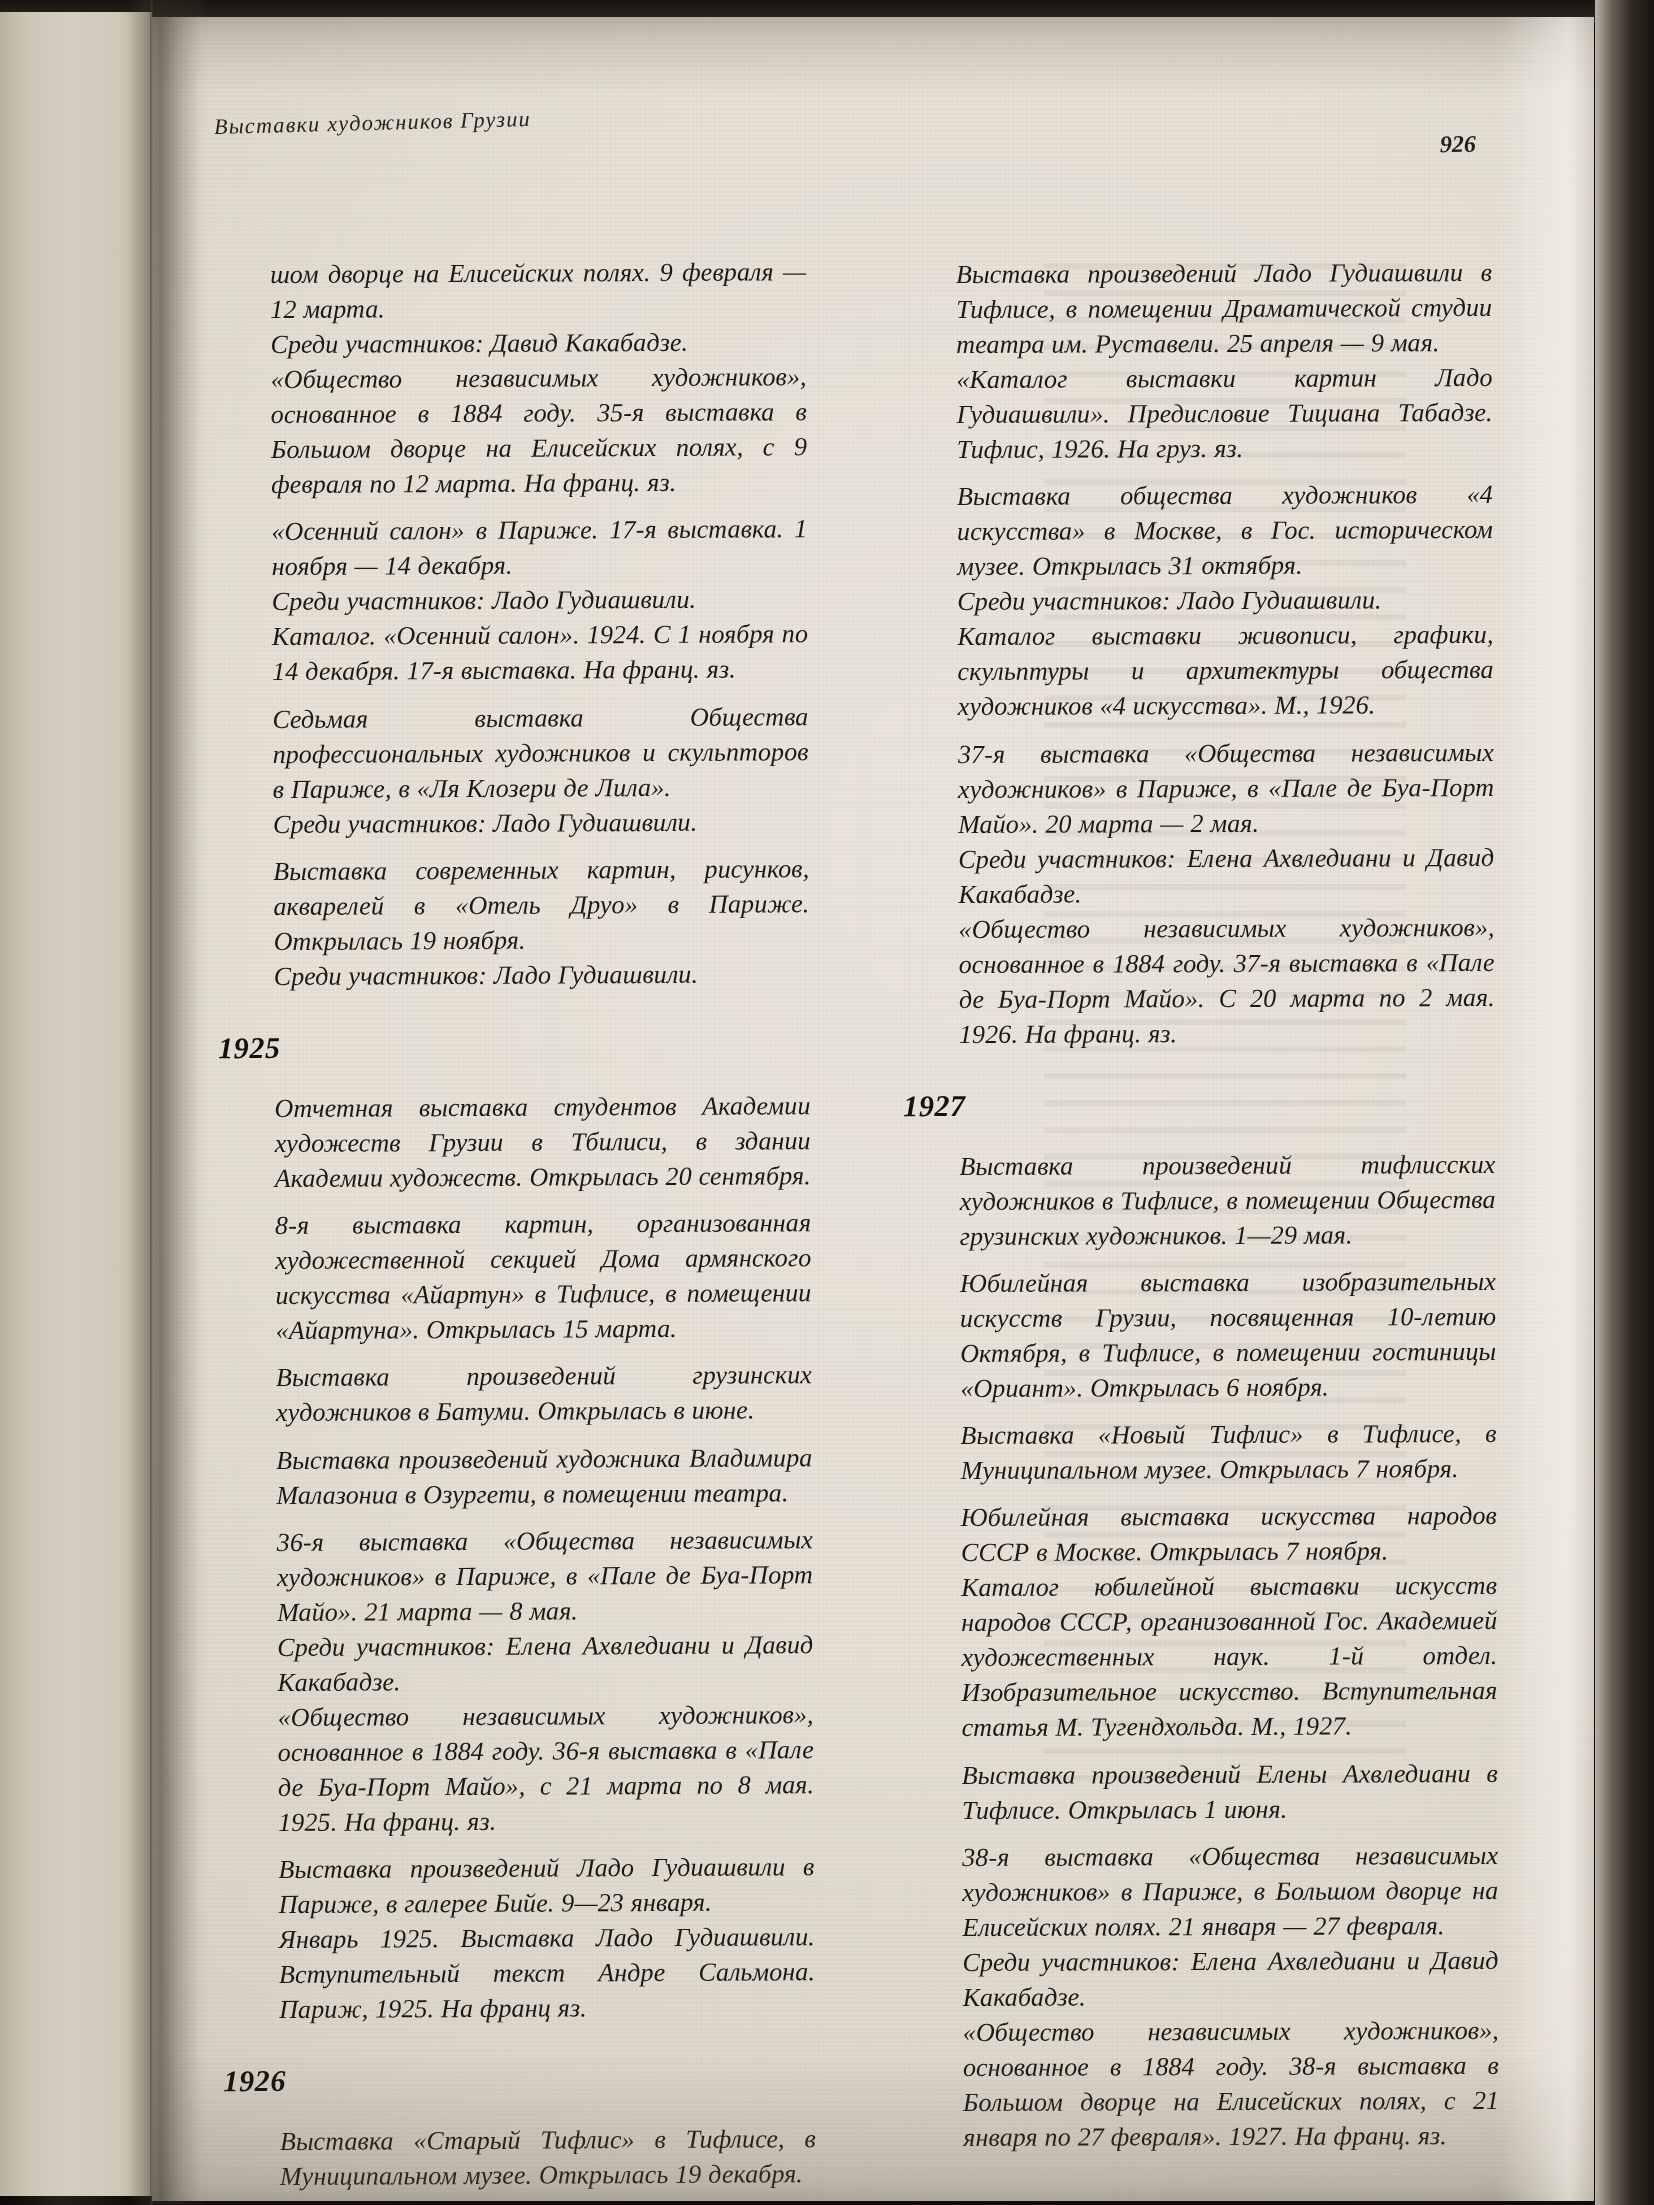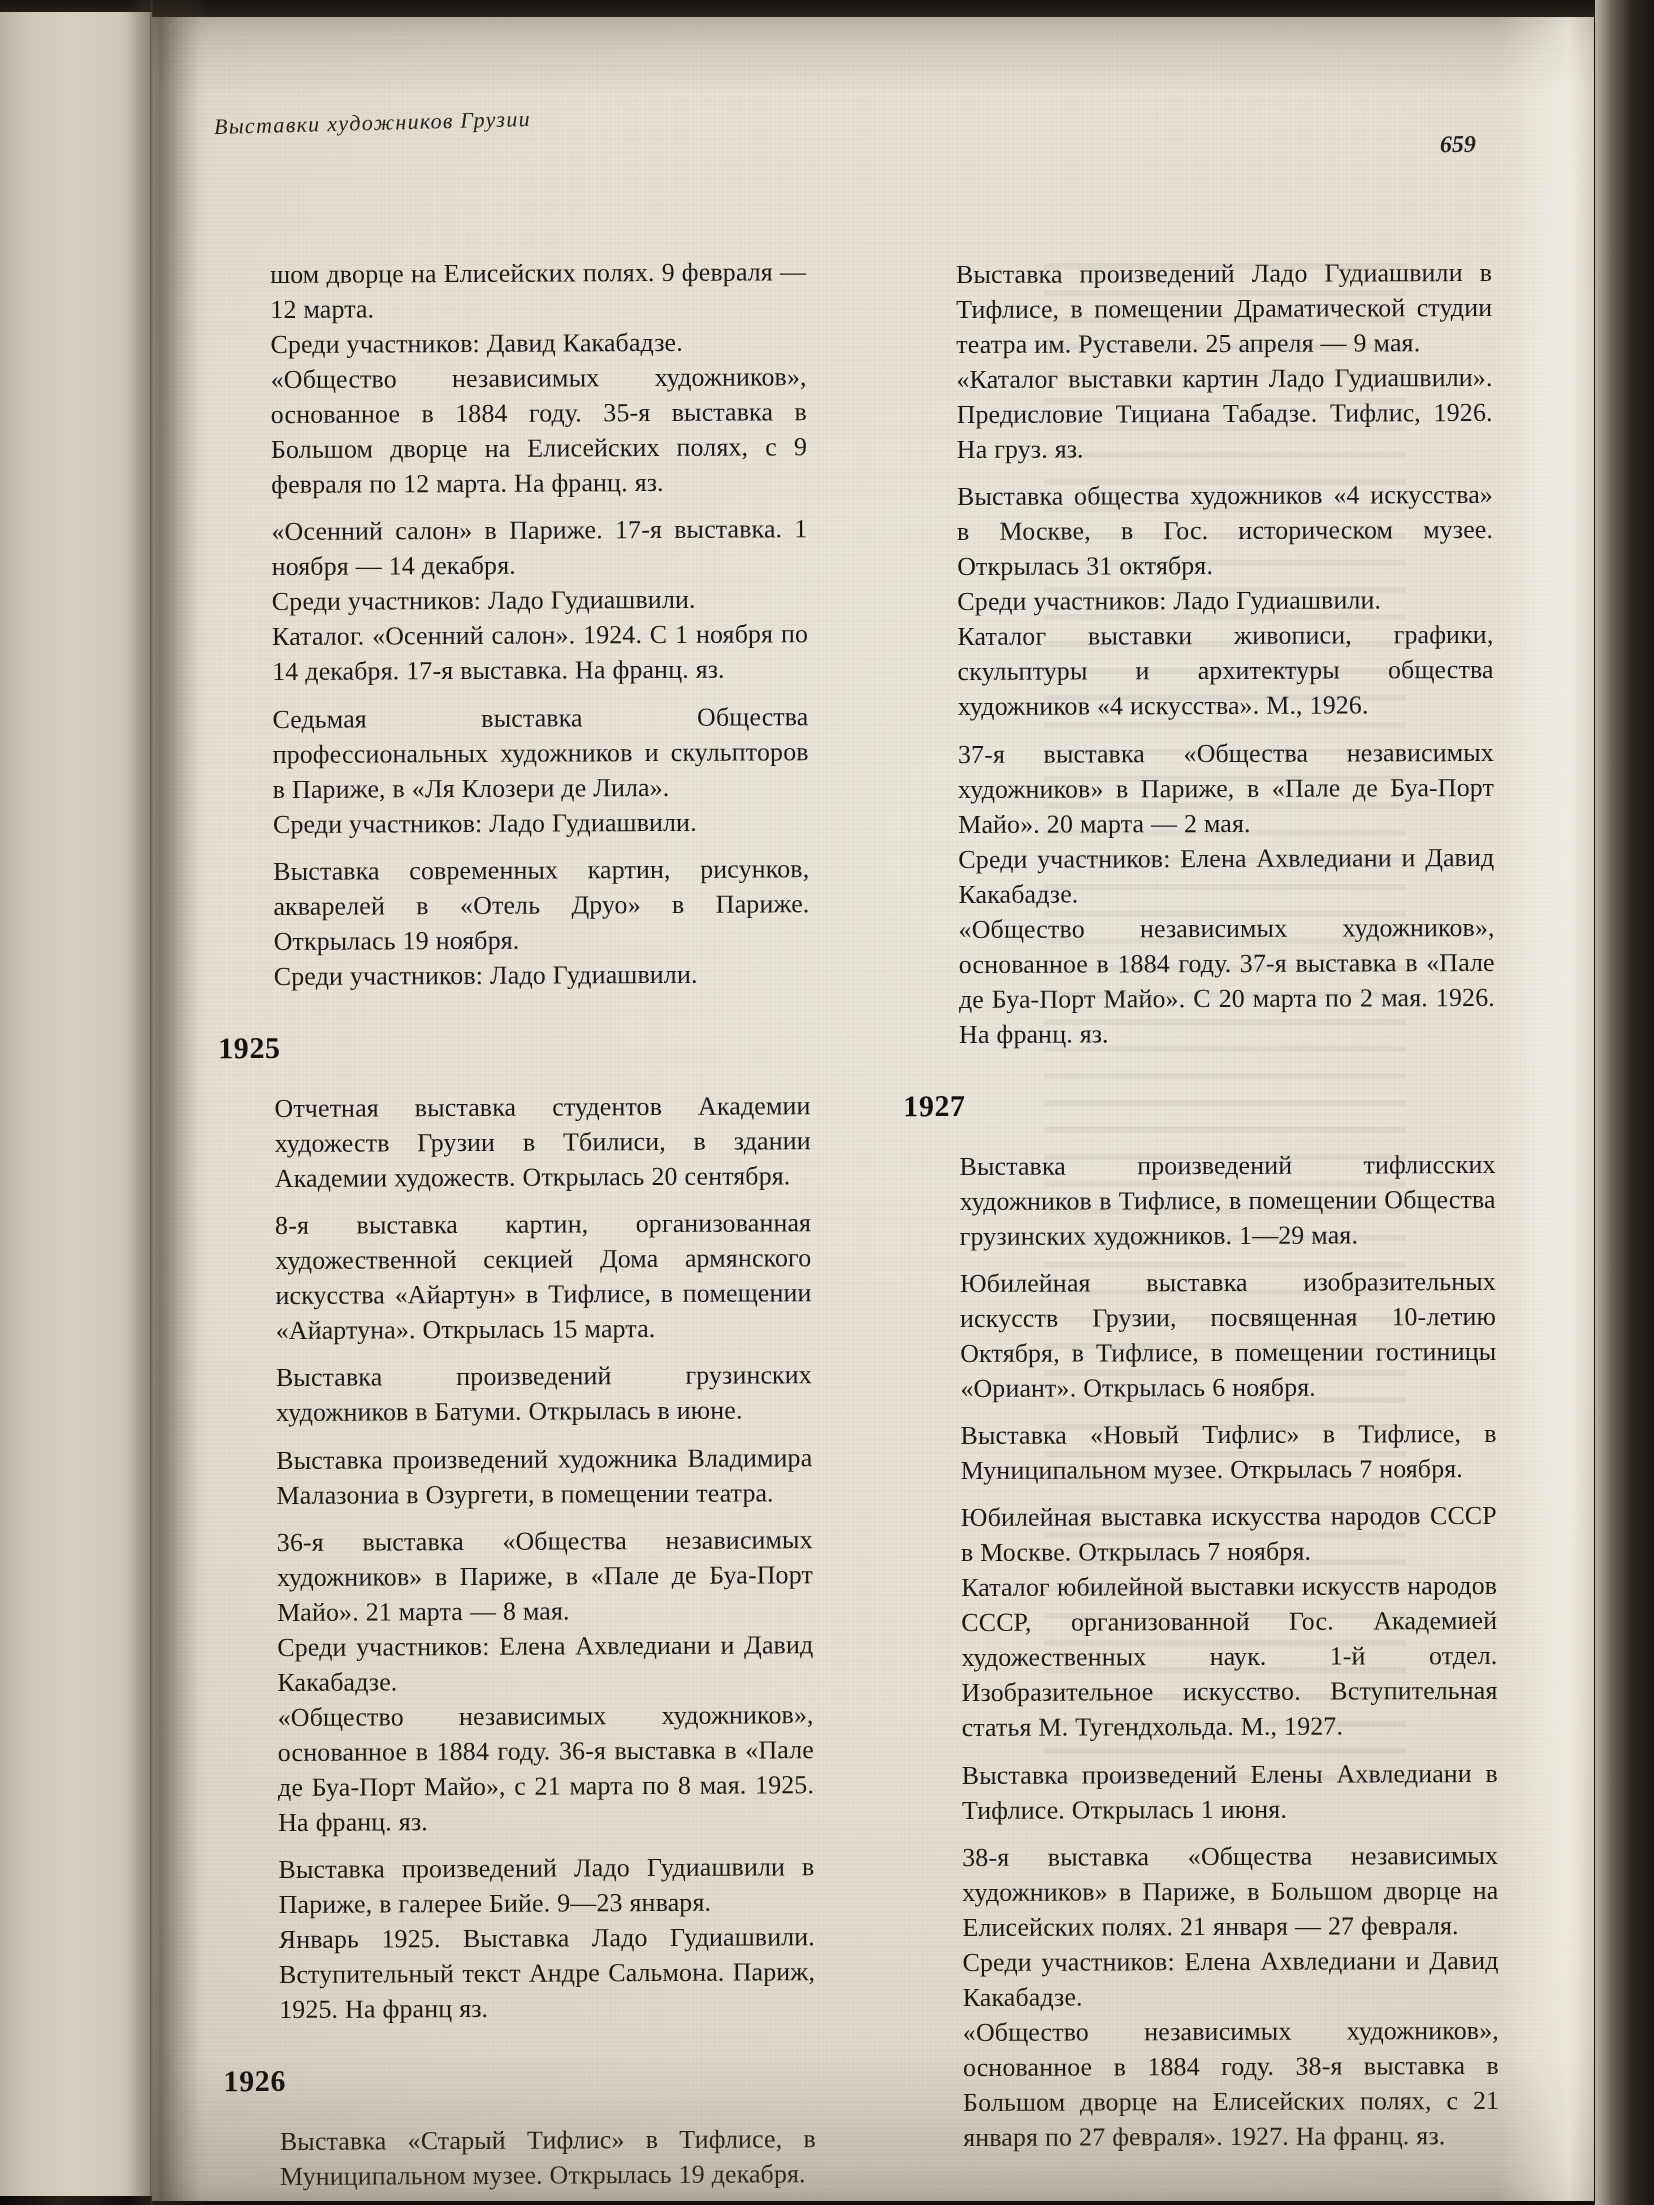--- a/index.html
+++ b/index.html
@@ -192,20 +192,21 @@
     color: #221e19;
     transform: rotate(-0.9deg);
   }
 
   .columns {
     position: absolute;
     left: 0;
     top: 240px;
     width: 1302px;
     height: 1874px;
+    font-style: italic;
   }
 
   .col {
     position: absolute;
     top: 0;
     width: 536px;
     color: #1c1813;
   }
   .col-left  { left: 118px; }
   .col-right { left: 804px; }
@@ -251,21 +252,21 @@
   <div class="left-page"></div>
 
   <div class="page">
     <div class="grain"></div>
     <div class="showthrough"></div>
 
     <div class="content ink">
 
       <div class="runhead">Выставки художников Грузии</div>
 
-      <div class="folio">659</div>
+      <div class="folio">926</div>
 
       <div class="columns">
         <div class="col col-left warp-left" id="col-left">
             <div class="para">шом дворце на Елисейских полях. 9 февраля — 12 марта.</div>
             <div class="para">Среди участников: Давид Какабадзе.</div>
             <div class="para">«Общество независимых художников», основанное в 1884 году. 35-я выставка в Большом дворце на Елисейских полях, с 9 февраля по 12 марта. На франц. яз.</div>
             <div class="para gap">«Осенний салон» в Париже. 17-я выставка. 1 ноября — 14 декабря.</div>
             <div class="para">Среди участников: Ладо Гудиашвили.</div>
             <div class="para">Каталог. «Осенний салон». 1924. С 1 ноября по 14 декабря. 17-я выставка. На франц. яз.</div>
             <div class="para gap">Седьмая выставка Общества профессиональных художников и скульпторов в Париже, в «Ля Клозери де Лила».</div>

